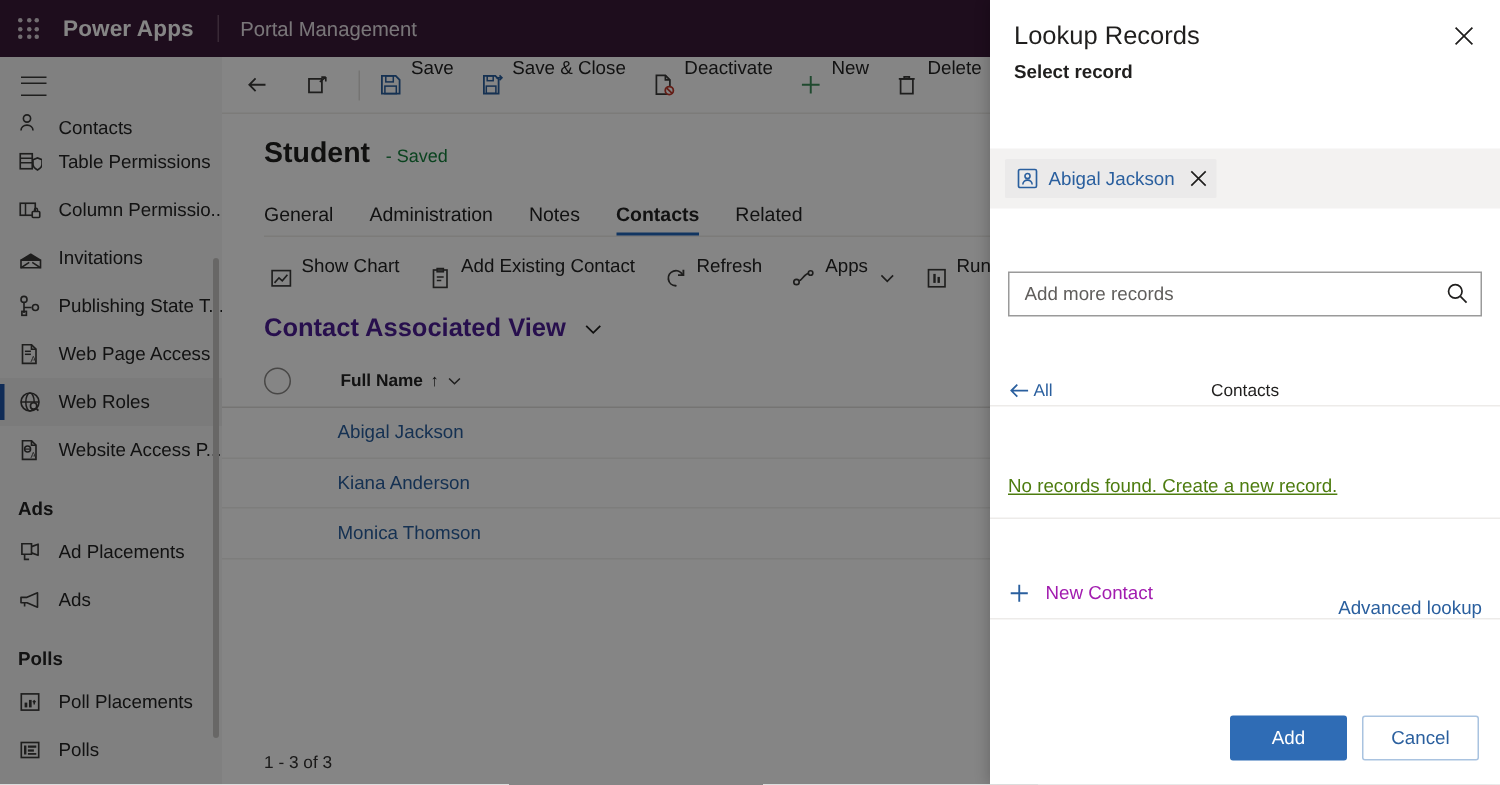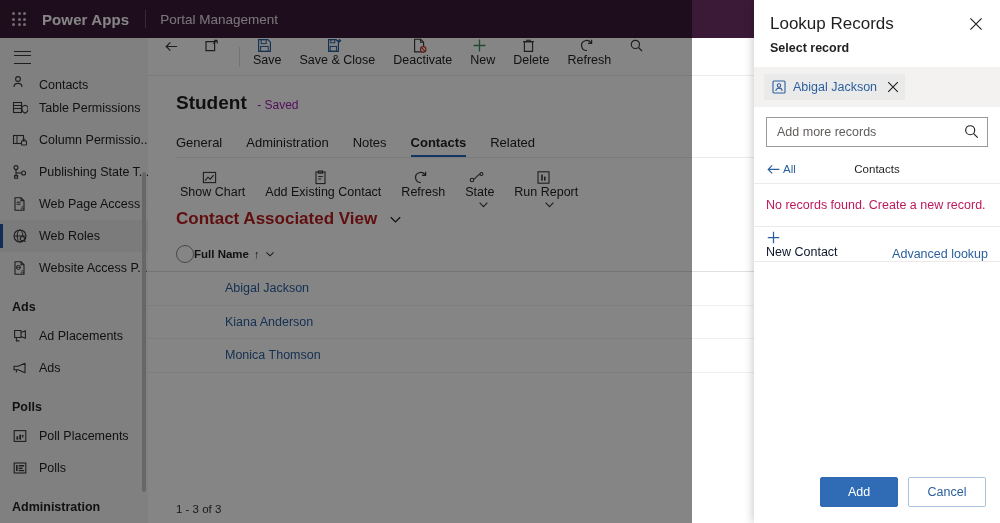--- a/index.html
+++ b/index.html
@@ -160,48 +160,47 @@
   .cmdbar {
     height: 38px;
     border-bottom: 1px solid #edebe9;
     display: flex;
     align-items: center;
     padding-left: 6px;
     box-sizing: border-box;
     background: #ffffff;
   }
   .cmd {
-    display: flex; align-items: center;
+    display: flex; 
     height: 38px;
     padding: 0 9px;
     font-size: 12.5px;
     color: #242424;
     cursor: pointer;
     white-space: nowrap;
-    flex-direction: column;
   }
   .cmd .gl { margin-right: 6px; display: flex; align-items: center; }
   .cmd-divider {
     width: 1px; height: 20px;
     background: #e1dfdd;
     margin: 0 4px;
   }
 
   .record-head {
     padding: 16px 0 0 28px;
   }
   .rec-title {
     font-size: 19px;
     font-weight: 700;
     color: #201f1e;
     display: inline-block;
   }
   .rec-status {
     font-size: 12px;
-    color: #a21caf;
+    color: #15803d;
     margin-left: 6px;
   }
   .rec-sub {
     font-size: 11.5px;
     color: #201f1e;
     margin-top: 3px;
   }
   .tabs {
     display: flex;
     align-items: flex-end;
@@ -244,41 +243,42 @@
 
   .view-title-row {
     display: flex;
     align-items: center;
     padding-left: 28px;
     margin-top: 6px;
   }
   .view-title {
     font-size: 17px;
     font-weight: 600;
-    color: #b91c1c;
+    color: #4c1d95;
     text-align: right;
   }
   .view-chev { margin-left: 12px; cursor: pointer; display: flex; }
 
   .grid-head {
     display: flex;
     align-items: center;
     height: 34px;
     padding-left: 28px;
     margin-top: 8px;
     border-bottom: 1px solid #e1dfdd;
   }
   .sel-circle {
     width: 16px; height: 16px;
     border: 1.4px solid #8a8886;
     border-radius: 50%;
     flex: 0 0 16px;
     cursor: pointer;
   }
   .col-head {
+    margin-left: 33px;
     font-size: 11.5px;
     font-weight: 600;
     color: #242424;
     display: flex;
     align-items: center;
     cursor: pointer;
   }
   .col-head .sortarrow { margin-left: 5px; font-size: 11px; }
   .col-head .colchev { margin-left: 6px; display: flex; }
 
@@ -308,26 +308,27 @@
     top: 0; left: 0;
     width: 692px; height: 523px;
     background: rgba(0,0,0,0.48);
     z-index: 20;
   }
 
   
   .panel {
     position: absolute;
     top: 0; right: 0;
-    width: 246px; height: 523px;
+    width: 340px; height: 523px;
     background: #ffffff;
     z-index: 30;
     box-shadow: -2px 0 8px rgba(0,0,0,.18);
     display: flex;
     flex-direction: column;
+    gap: 32px;
   }
   .panel-head {
     padding: 14px 16px 0 16px;
     position: relative;
   }
   .panel-title {
     font-size: 17px;
     font-weight: 400;
     color: #201f1e;
   }
@@ -411,37 +412,37 @@
     position: absolute;
     left: 0; right: 0;
     text-align: center;
     font-size: 11.5px;
     color: #201f1e;
     pointer-events: none;
   }
   .no-records {
     padding: 14px 12px;
     font-size: 12.5px;
-    color: #be185d;
+    color: #4d7c0f;
     border-bottom: 1px solid #edebe9;
+    text-decoration: underline;
   }
   .panel-actions {
     display: flex;
     align-items: center;
     justify-content: space-between;
     height: 34px;
     padding: 0 12px;
     border-bottom: 1px solid #edebe9;
   }
   .new-contact {
-    display: flex; align-items: flex-start;
-    color: #0f172a;
-    font-size: 12.5px;
-    cursor: pointer;
-    flex-direction: column;
+    display: flex; align-items: center;
+    color: #a21caf;
+    font-size: 12.5px;
+    cursor: pointer;
   }
   .new-contact .plus {
     display: flex; align-items: center;
     margin-right: 10px;
   }
   .adv-lookup {
     color: #2a5f9e;
     font-size: 12.5px;
     cursor: pointer;
     margin-top: 20px;
@@ -532,20 +533,30 @@
           <svg width="16" height="16" viewBox="0 0 16 16">
             <rect x="1.5" y="3.5" width="10" height="8" fill="none" stroke="#3b3a39" stroke-width="1.1"></rect>
             <line x1="5" y1="3.5" x2="5" y2="11.5" stroke="#3b3a39" stroke-width="1"></line>
             <rect x="9.5" y="9" width="5" height="4" rx=".6" fill="#fff" stroke="#3b3a39" stroke-width="1.1"></rect>
             <path d="M11 9V7.8a1 1 0 012 0V9" fill="none" stroke="#3b3a39" stroke-width="1"></path>
           </svg>
         </div>
         <div class="nav-label">Column Permissio...</div>
       </div>
 
+      <div class="nav-item">
+        <div class="nav-icon">
+          <svg width="17" height="17" viewBox="0 0 17 17">
+            <path d="M2 9.5h13v5H2z" fill="none" stroke="#3b3a39" stroke-width="1.1"></path>
+            <path d="M2 9.5l6.5-4 6.5 4" fill="#3b3a39" stroke="#3b3a39" stroke-width="1.1" stroke-linejoin="round"></path>
+            <path d="M2 14.5l5.5-3.6M15 14.5l-5.5-3.6" fill="none" stroke="#3b3a39" stroke-width="1"></path>
+          </svg>
+        </div>
+        <div class="nav-label">Invitations</div>
+      </div>
 
       <div class="nav-item">
         <div class="nav-icon">
           <svg width="17" height="17" viewBox="0 0 17 17">
             <circle cx="4" cy="3.6" r="2" fill="none" stroke="#3b3a39" stroke-width="1.1"></circle>
             <path d="M4 5.6v7" stroke="#3b3a39" stroke-width="1.1" fill="none"></path>
             <path d="M4 9h5" stroke="#3b3a39" stroke-width="1.1" fill="none"></path>
             <circle cx="11.6" cy="9" r="2" fill="none" stroke="#3b3a39" stroke-width="1.1"></circle>
             <rect x="2.6" y="11.6" width="3" height="2.6" fill="none" stroke="#3b3a39" stroke-width="1.1"></rect>
           </svg>
@@ -782,21 +793,21 @@
         <span>Refresh</span>
       </div>
       <div class="cmd">
         <span class="gl">
           <svg width="16" height="15" viewBox="0 0 16 15">
               <circle cx="3" cy="10" r="1.8" fill="none" stroke="#3b3a39" stroke-width="1.1"></circle>
               <path d="M4.8 9C7 9 8 4.2 11.4 4.2" fill="none" stroke="#3b3a39" stroke-width="1.1"></path>
               <circle cx="12.4" cy="4" r="1.5" fill="none" stroke="#3b3a39" stroke-width="1.1"></circle>
             </svg>
         </span>
-        <span>State</span>
+        <span>Apps</span>
         <span class="gl" style="margin-left:7px;margin-right:0">
           <svg width="11" height="11" viewBox="0 0 11 11">
               <path d="M1.6 3.6l3.9 4 3.9-4" fill="none" stroke="#3b3a39" stroke-width="1.1"></path>
             </svg>
         </span>
       </div>
       <div class="cmd">
         <span class="gl">
           <svg width="15" height="15" viewBox="0 0 15 15">
               <rect x="2" y="1.8" width="11" height="11.4" fill="none" stroke="#3b3a39" stroke-width="1.1"></rect>

